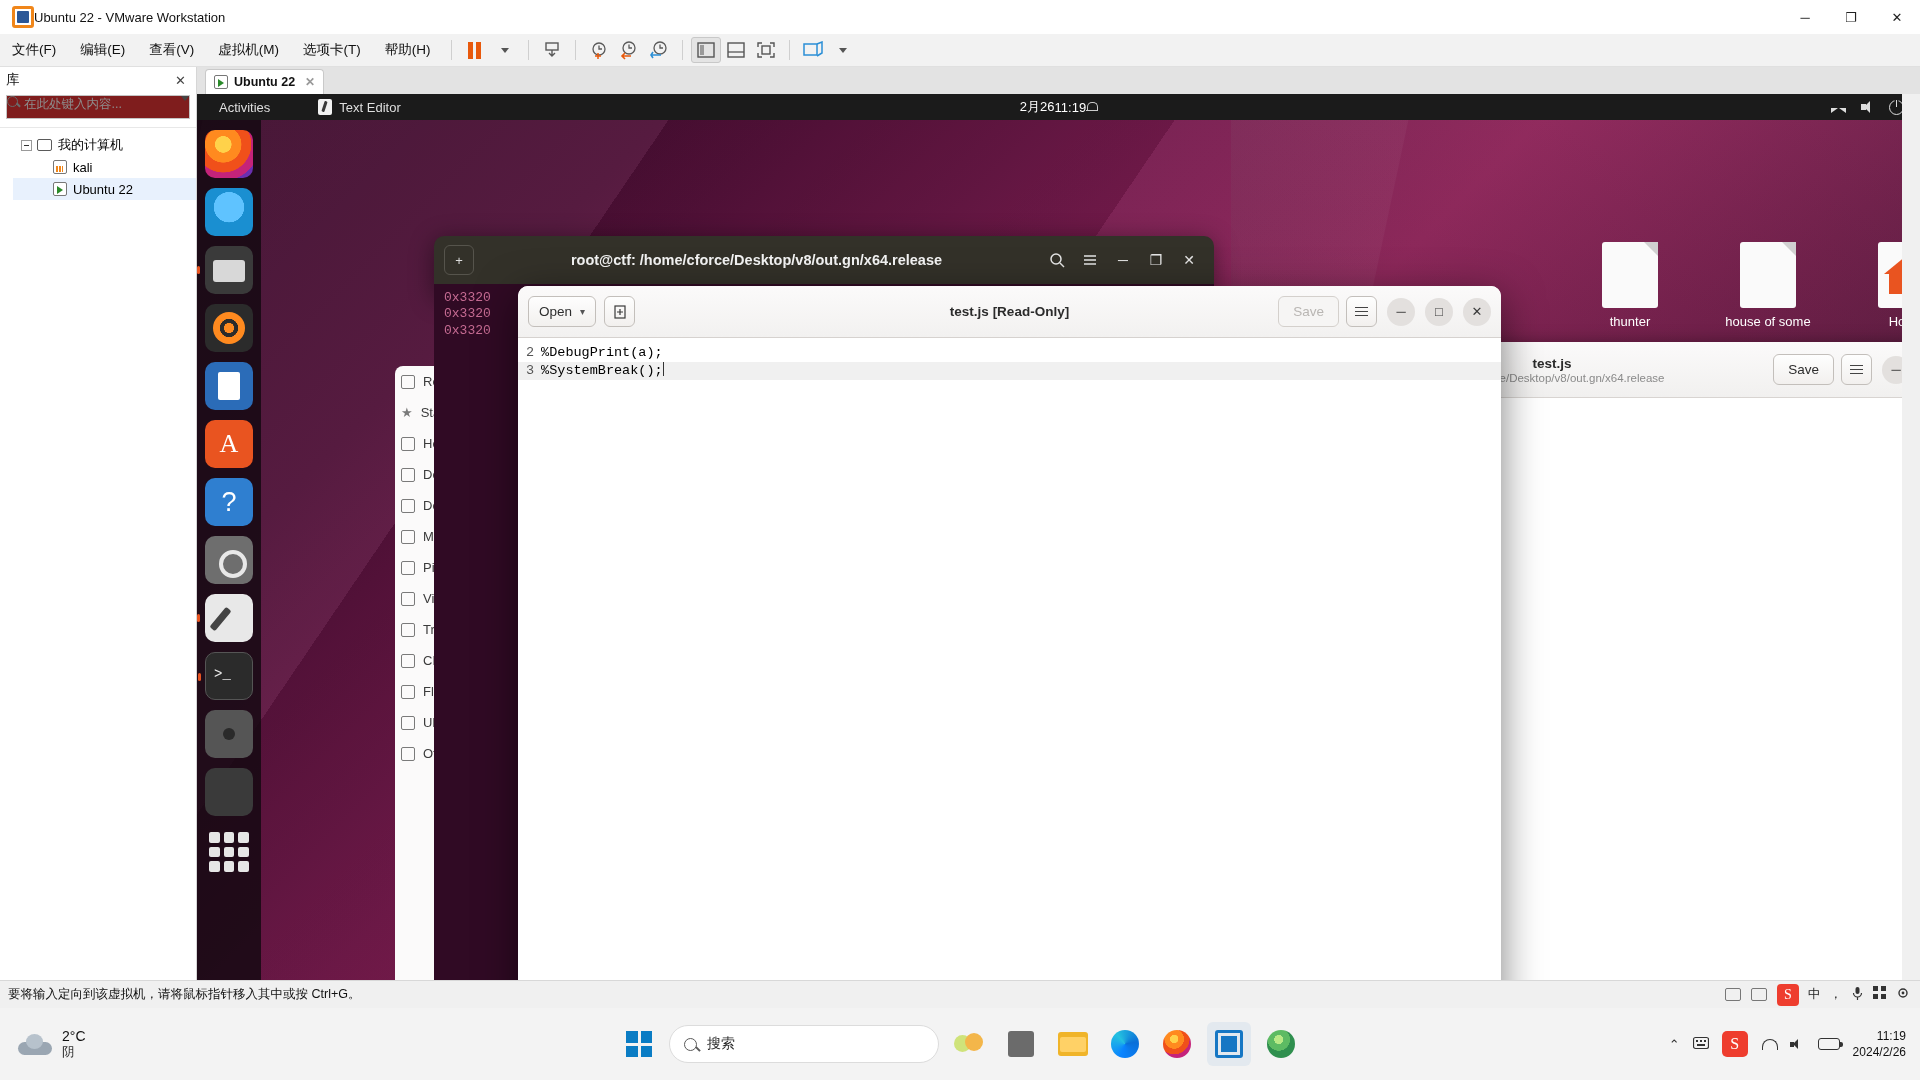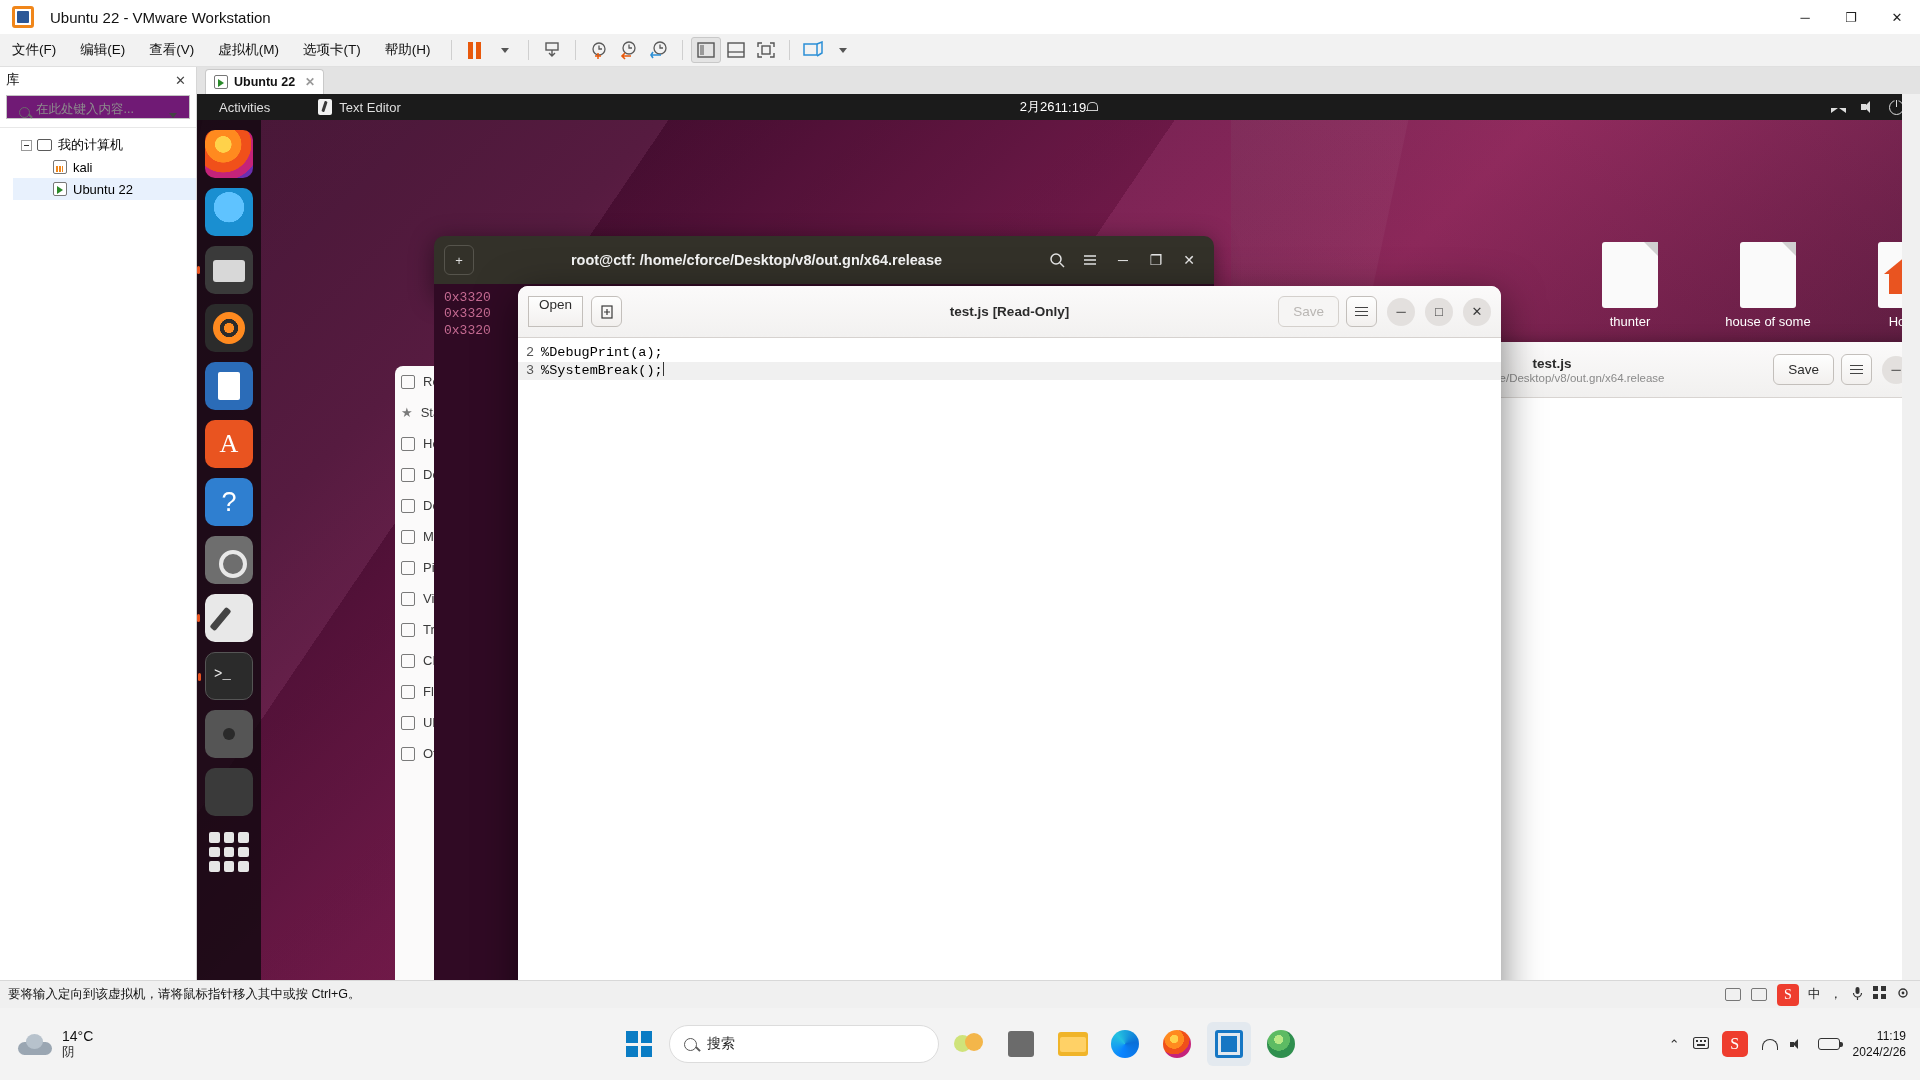--- a/index.html
+++ b/index.html
@@ -13,21 +13,21 @@
   .screen { position:relative; width:1920px; height:1080px; background:#f0f0f0; }
 
   
   .vm-titlebar {
     position:absolute; left:0; top:0; width:1920px; height:34px;
     background:#ffffff; display:flex; align-items:center;
   }
   .vm-logo { width:22px; height:22px; margin-left:12px; position:relative; }
   .vm-logo .sq-out { position:absolute; inset:0; border:3px solid #f0861a; border-radius:3px; }
   .vm-logo .sq-in { position:absolute; left:5px; top:5px; right:5px; bottom:5px; background:#2b5797; border-radius:1px;}
-  .vm-title { margin-left:16px; font-size:15px; color:#111; font-family:"Liberation Sans",sans-serif; }
+  .vm-title { margin-left:0; font-size:13px; color:#111; font-family:"Liberation Sans",sans-serif; }
   .wincontrols { position:absolute; right:0; top:0; height:34px; display:flex; }
   .wincontrols div {
     width:46px; height:34px; display:flex; align-items:center; justify-content:center;
     color:#222; font-size:13px;
   }
 
   .vm-menubar {
     position:absolute; left:0; top:34px; width:1920px; height:33px;
     background:#f2f2f2; display:flex; align-items:center;
     border-bottom:1px solid #e0e0e0;
@@ -40,22 +40,22 @@
 
   
   .library {
     position:absolute; left:0; top:67px; width:197px; height:913px;
     background:#ffffff; border-right:1px solid #d6d6d6;
   }
   .lib-head { height:26px; display:flex; align-items:center; padding:0 6px; }
   .lib-title { font-size:13.5px; color:#111; }
   .lib-close { margin-left:auto; color:#444; font-size:13px; padding:0 4px;}
   .lib-search {
-    margin:2px 6px 0 6px; height:24px; border:1px solid #c4c4c4; background:#701a75;
-    display:flex; align-items:flex-end; padding:0 12px;
+    margin:2px 6px 0 6px; height:24px; border:1px solid #c4c4c4; background:#7f1d1d;
+    display:flex; align-items:flex-start; padding:0 0;
   }
   .lib-search .mag {
     width:11px;height:11px;border:1.6px solid #6a6a6a;border-radius:50%;
     position:relative; flex:none; margin-right:6px;
   }
   .lib-search .mag:after{content:"";position:absolute;width:5px;height:1.6px;background:#6a6a6a;
     transform:rotate(45deg); right:-4px; bottom:0px;}
   .lib-search span { color:#8d8d8d; font-size:12.5px; }
   .lib-search .dd { margin-left:auto; width:0;height:0;border-left:4px solid transparent;border-right:4px solid transparent;border-top:5px solid #444;}
   .lib-tree { margin-top:8px; border-top:1px solid #e8e8e8; padding-top:6px; font-size:13px;}
@@ -211,23 +211,23 @@
     background:#fff; border-radius:10px; overflow:hidden;
     box-shadow:0 10px 40px rgba(0,0,0,0.5);
     display:flex; flex-direction:column;
   }
   .ged-head {
     height:52px; background:linear-gradient(#fbfafa,#f2f1f0);
     border-bottom:1px solid #d6d2cf; display:flex; align-items:center; padding:0 10px;
     position:relative;
   }
   .btn-open {
-    height:31px; padding:0 10px; border:1px solid #c3bfbb; border-radius:0;
-    background:linear-gradient(#fefefe,#f2f0ee); display:flex; align-items:center; gap:23px;
-    font-size:13.5px; color:#2e2e2e;flex-direction:column;
+    height:31px; padding:0 10px; border:1px solid #c3bfbb; border-radius:6px;
+    background:linear-gradient(#fefefe,#f2f0ee); display:flex; align-items:center; gap:8px;
+    font-size:13.5px; color:#2e2e2e;
   }
   .btn-sq {
     width:31px;height:31px;border:1px solid #c3bfbb;border-radius:6px;margin-left:8px;
     background:linear-gradient(#fefefe,#f2f0ee); display:flex;align-items:center;justify-content:center;
     font-size:12px;color:#3a3a3a;
   }
   .ged-titles { position:absolute; left:0; right:0; text-align:center; pointer-events:none;}
   .ged-t1 { font-size:13.5px; font-weight:bold; color:#2b2b2b; }
   .ged-t2 { font-size:11.5px; color:#8a8a8a; margin-top:1px;}
   .ged-right { margin-left:auto; display:flex; align-items:center; gap:7px; }
@@ -707,21 +707,21 @@
             </svg>
         </span>
       </span>
     </span>
   </div>
 
   <div class="taskbar">
     <div class="tb-weather">
       <span class="cloud"></span>
       <span>
-        <span class="t1">14°C</span><br>
+        <span class="t1">2°C</span><br>
         <span class="t2">阴</span>
       </span>
     </div>
 
     <div class="tb-center">
       <div class="tb-app">
         <span class="winlogo">
             <i></i>
             <i></i>
             <i></i>

